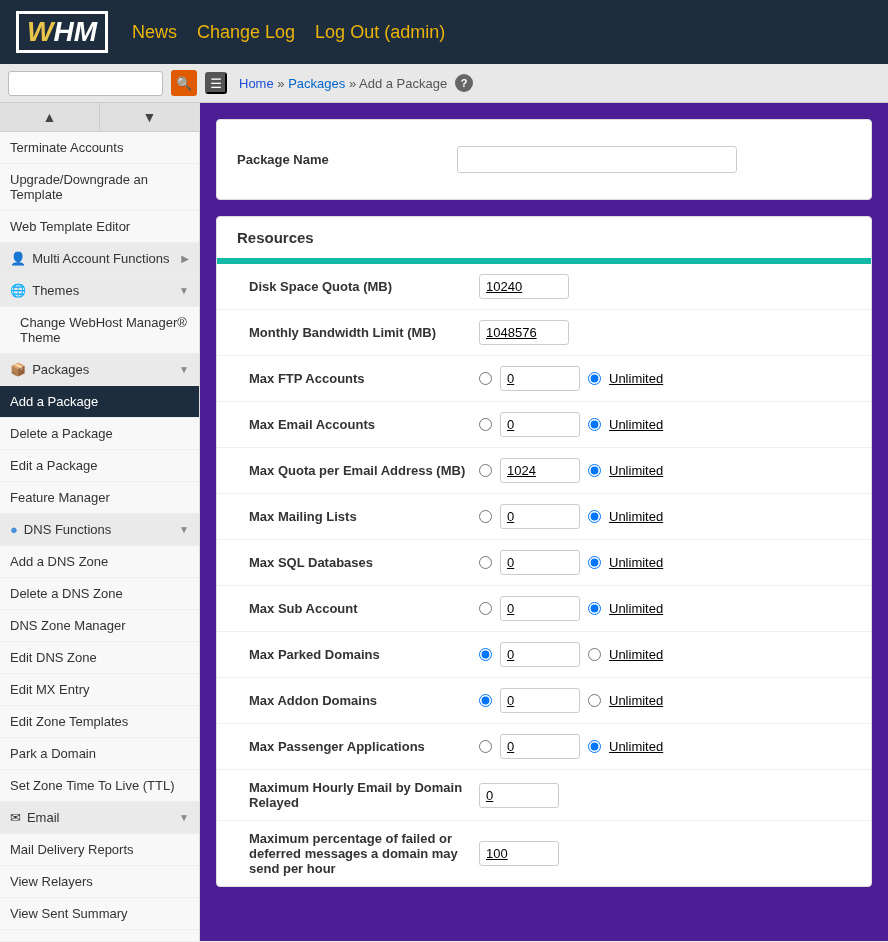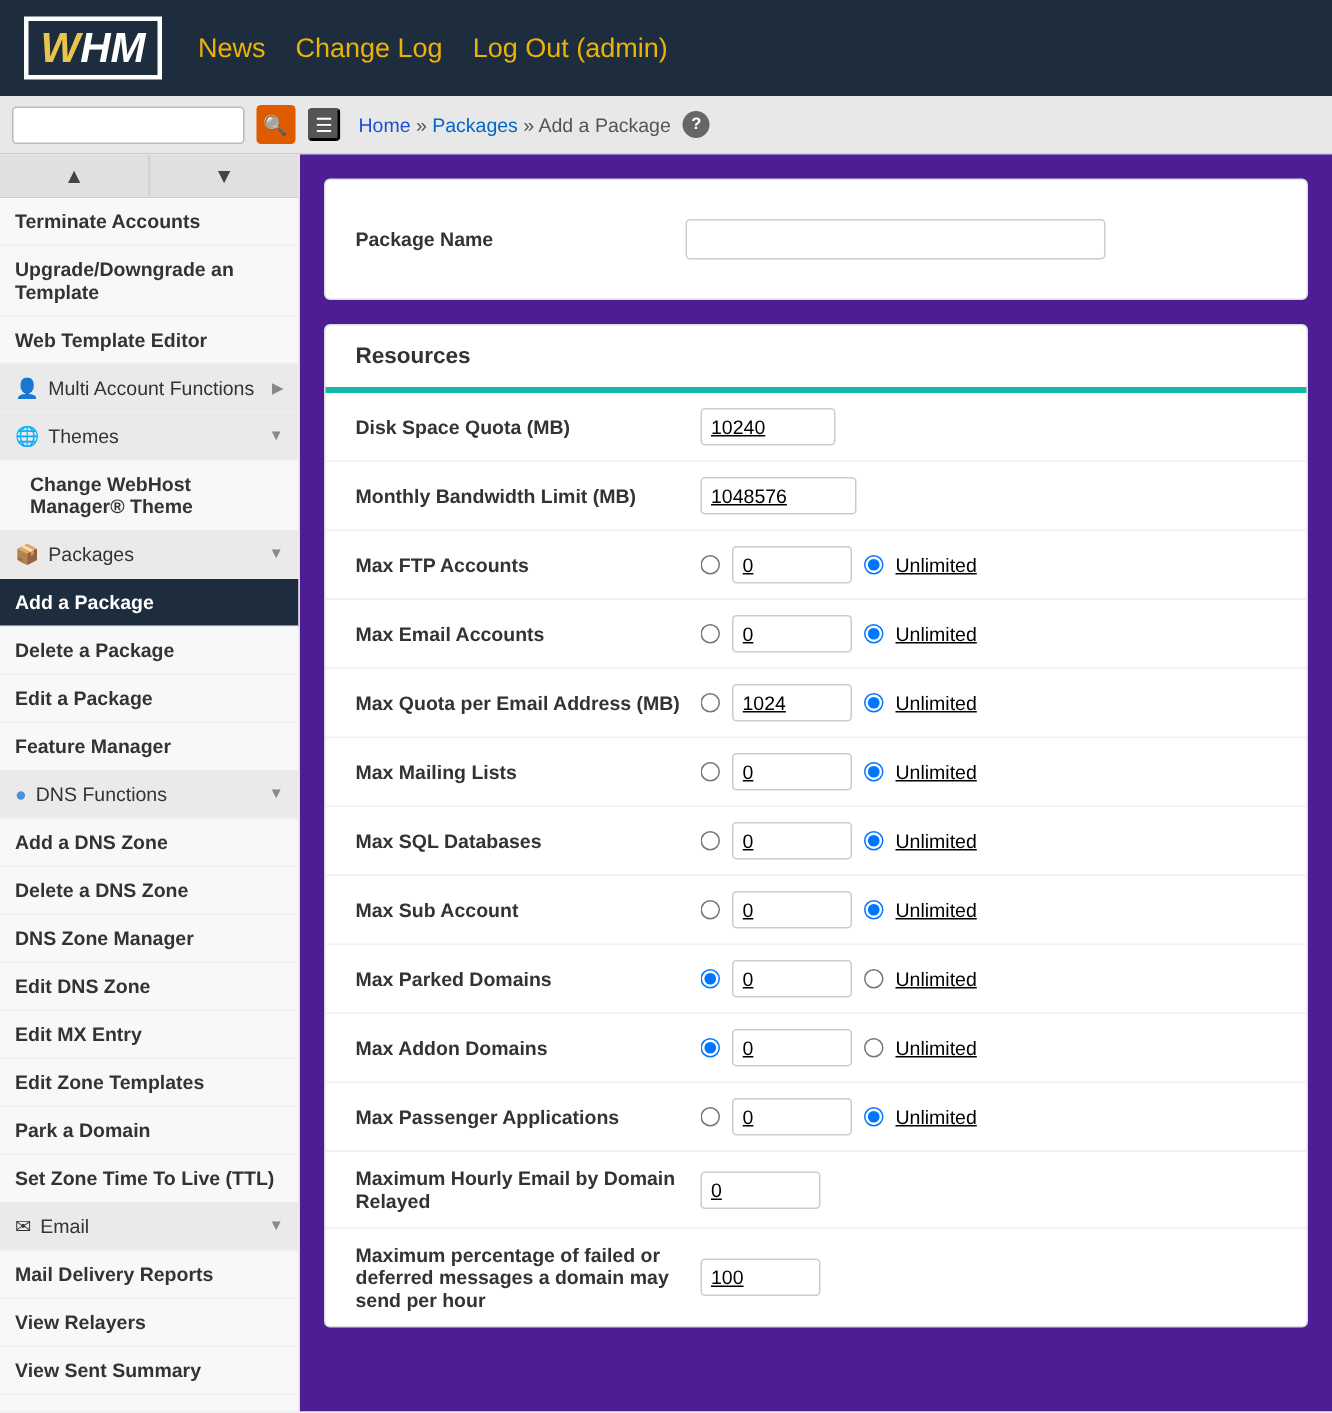--- a/index.html
+++ b/index.html
@@ -97,21 +97,20 @@
 
     .sidebar-item {
       padding: 8px 10px;
       border-bottom: 1px solid #eee;
       cursor: pointer;
       color: #333;
       display: flex;
       align-items: center;
       justify-content: space-between;
       font-size: 13px;
-      font-weight: bold;
     }
     .sidebar-item.active {
       background: #1e2d3d;
       color: white;
     }
     .sidebar-item.section-header {
       background: #eaeaea;
       font-weight: normal;
       color: #333;
       display: flex;
@@ -153,31 +152,31 @@
     .field-input input[type="text"] {
       width: 280px;
       padding: 5px 8px;
       border: 1px solid #ccc;
       border-radius: 3px;
       font-size: 13px;
     }
 
     .resources-card .card-header {
       padding: 12px 20px;
-      border-bottom: 4px solid #14b8a6;
+      border-bottom: 6px solid #14b8a6;
     }
     .resources-card .card-header h3 {
       font-size: 15px;
       color: #333;
       font-weight: bold;
     }
     .resource-row {
       display: flex;
       align-items: center;
-      padding: 10px 20px;
+      padding: 10px 32px;
       border-bottom: 1px solid #f0f0f0;
       min-height: 44px;
     }
     .resource-row:last-child { border-bottom: none; }
     .resource-label {
       font-weight: bold;
       font-size: 13px;
       color: #333;
       width: 230px;
       flex-shrink: 0;
@@ -353,21 +352,21 @@
       <div class="resource-row">
         <div class="resource-label">Disk Space Quota (MB)</div>
         <div class="resource-controls">
           <input type="text" value="10240" style="width: 90px;">
         </div>
       </div>
 
       <div class="resource-row">
         <div class="resource-label">Monthly Bandwidth Limit (MB)</div>
         <div class="resource-controls">
-          <input type="text" value="1048576" style="width: 104px;">
+          <input type="text" value="1048576" style="width: 90px;">
         </div>
       </div>
 
       <div class="resource-row">
         <div class="resource-label">Max FTP Accounts</div>
         <div class="resource-controls">
           <input type="radio" name="ftp" style="">
           <input type="text" value="0" style="">
           <input type="radio" name="ftp" checked="" style="">
           <span>Unlimited</span>

